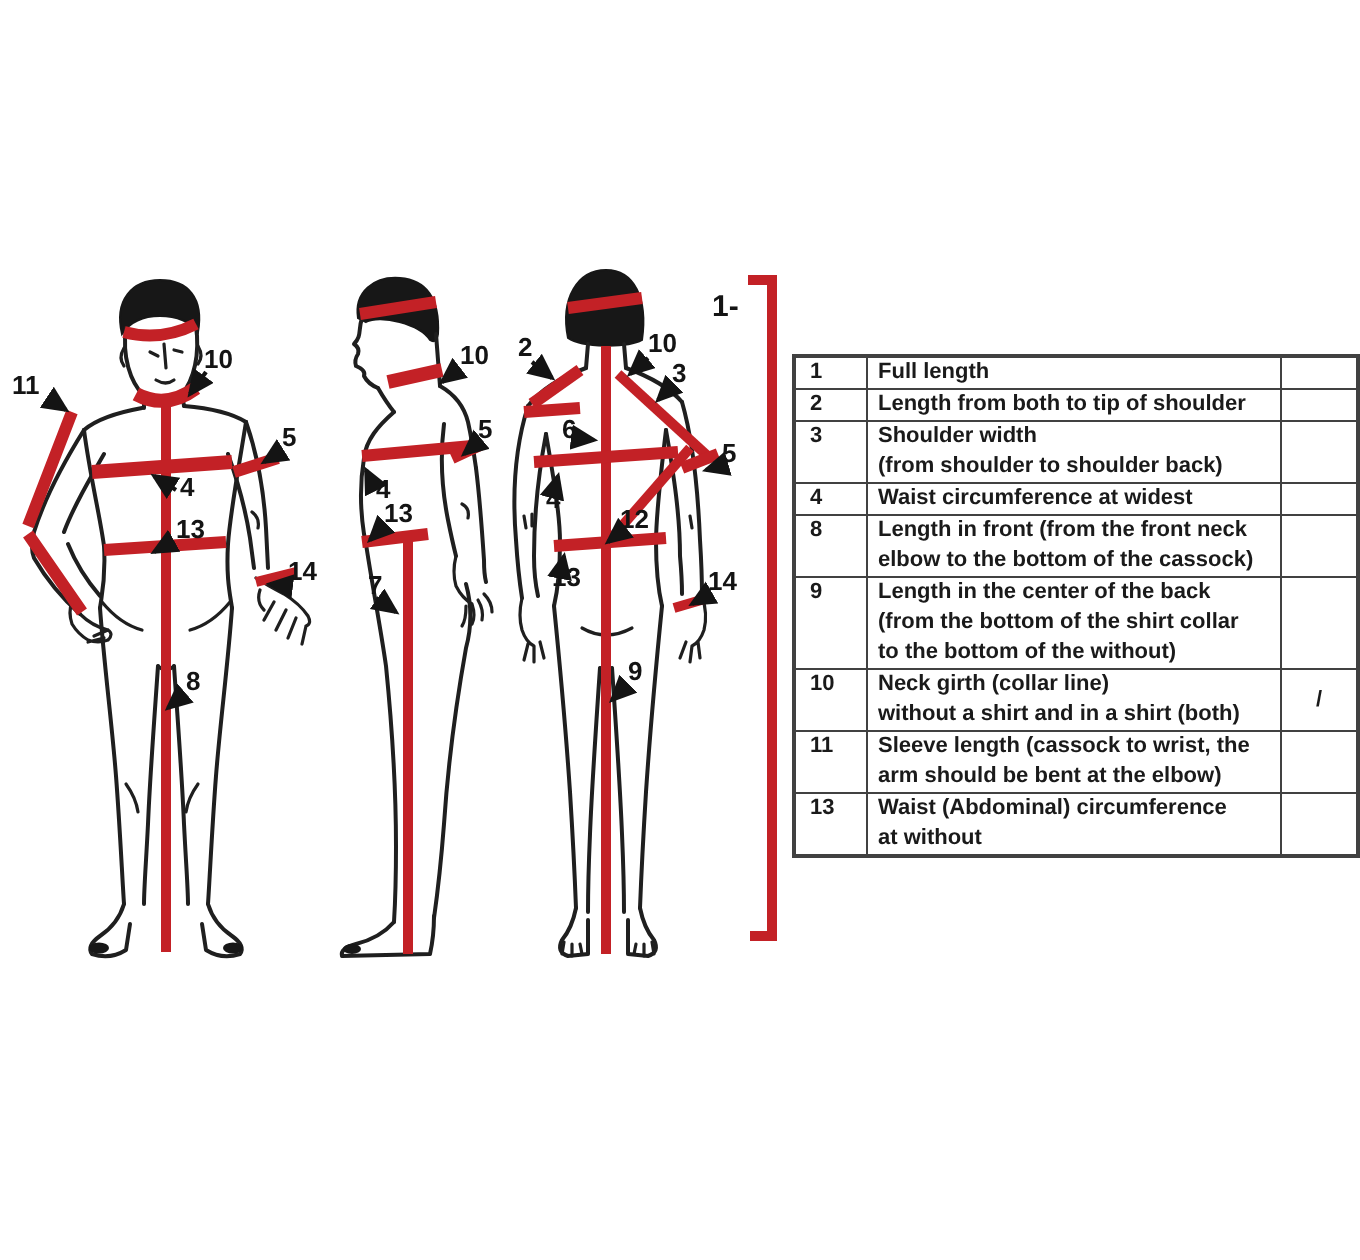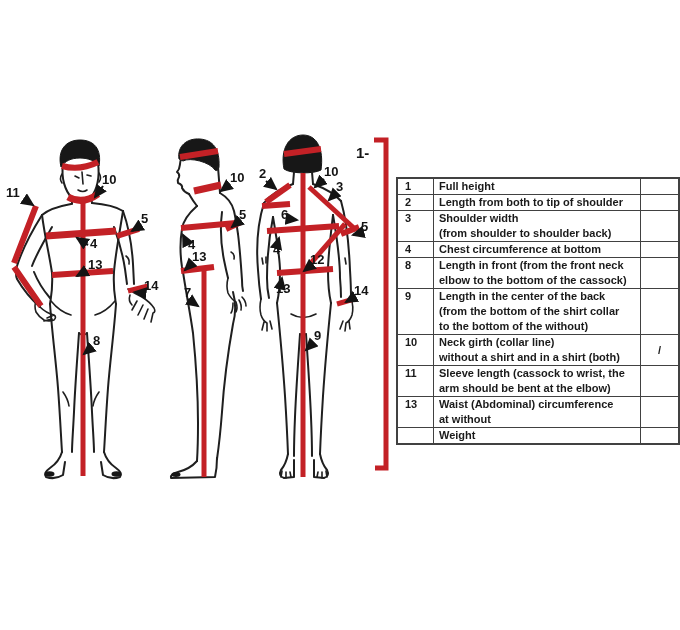--- a/index.html
+++ b/index.html
@@ -204,37 +204,37 @@
     <g>
       <path class="red5" d="M374,140 L386,140 L386,468 L375,468"></path>
       <text class="bnum" x="356" y="158">1-</text>
     </g>
   </svg>
 
   <table class="mtable">
     <tbody>
       <tr>
         <td class="num">1</td>
-        <td class="desc">Full height</td>
+        <td class="desc">Full length</td>
         <td class="val"></td>
       </tr>
       <tr>
         <td class="num">2</td>
         <td class="desc">Length from both to tip of shoulder</td>
         <td class="val"></td>
       </tr>
       <tr>
         <td class="num">3</td>
         <td class="desc">Shoulder width
 (from shoulder to shoulder back)</td>
         <td class="val"></td>
       </tr>
       <tr>
         <td class="num">4</td>
-        <td class="desc">Chest circumference at bottom</td>
+        <td class="desc">Waist circumference at widest</td>
         <td class="val"></td>
       </tr>
       <tr>
         <td class="num">8</td>
         <td class="desc">Length in front (from the front neck
 elbow to the bottom of the cassock)</td>
         <td class="val"></td>
       </tr>
       <tr>
         <td class="num">9</td>
@@ -254,21 +254,16 @@
         <td class="desc">Sleeve length (cassock to wrist, the
 arm should be bent at the elbow)</td>
         <td class="val"></td>
       </tr>
       <tr>
         <td class="num">13</td>
         <td class="desc">Waist (Abdominal) circumference
 at without</td>
         <td class="val"></td>
       </tr>
-      <tr>
-        <td class="num"></td>
-        <td class="desc">Weight</td>
-        <td class="val"></td>
-      </tr>
     </tbody>
   </table>
 
 </div>
 
 </body></html>

